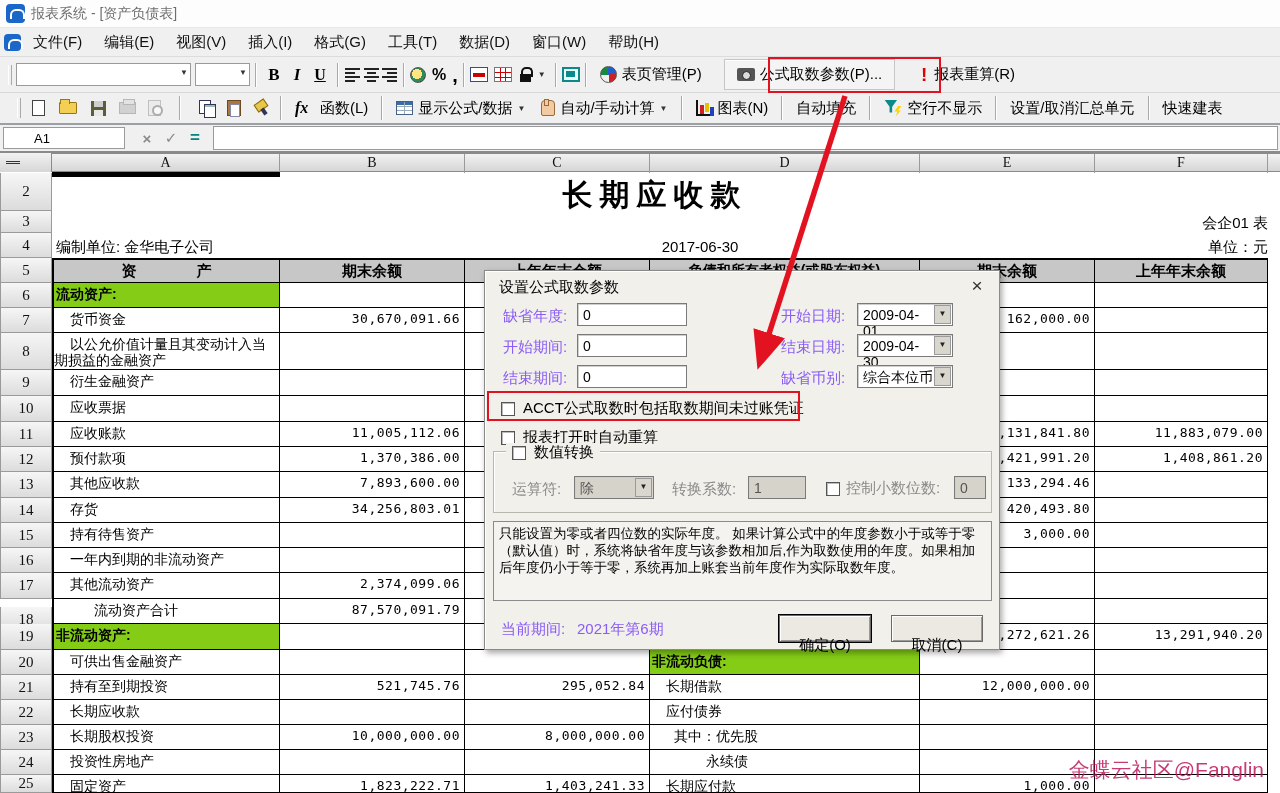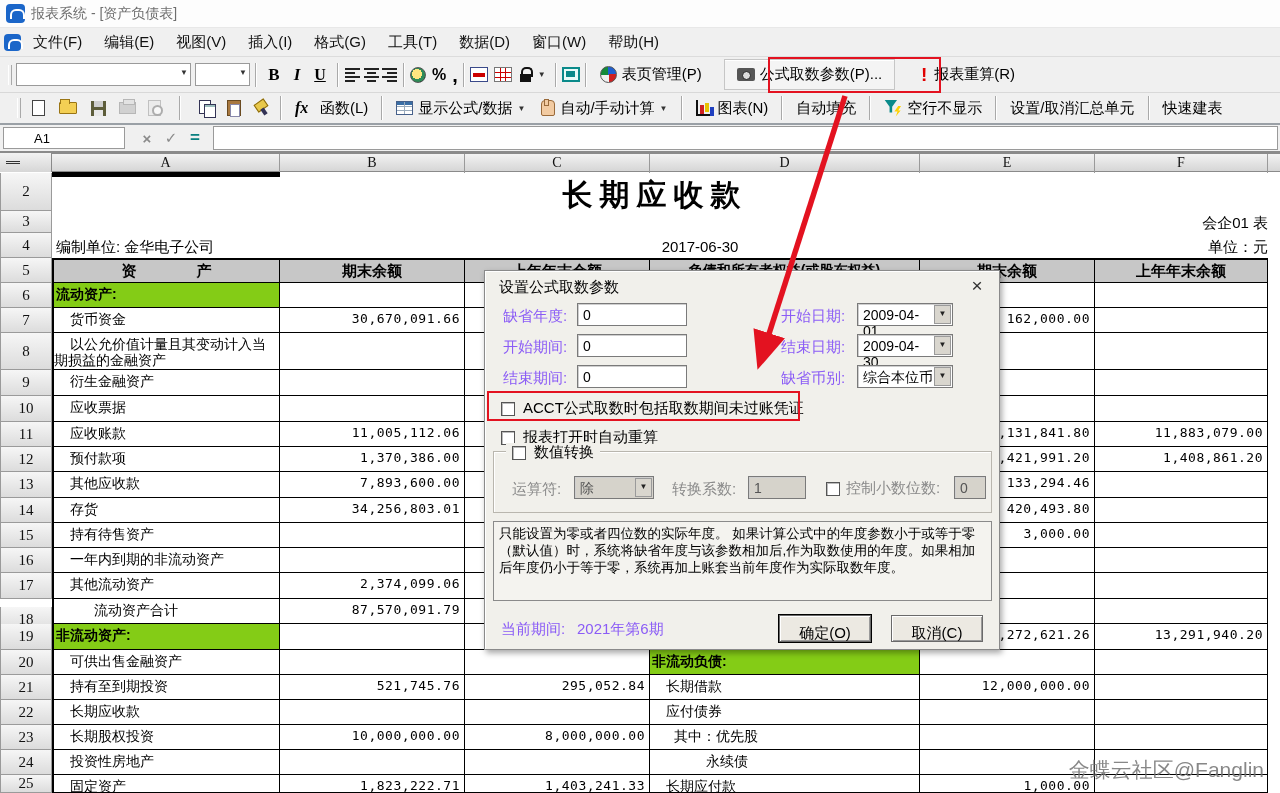--- a/index.html
+++ b/index.html
@@ -140,27 +140,27 @@
   .chk{position:absolute;display:flex;align-items:center;gap:8px;font-size:15px;}
   .box{width:14px;height:14px;background:#fff;border:1px solid #555;box-shadow:inset 1px 1px 0 #bbb;flex:none;}
   .dgroup{position:absolute;left:8px;top:180px;width:499px;height:62px;border:1px solid #b9b6ae;
     box-shadow:inset 1px 1px 0 #fff;}
   .dgroup .glegend{position:absolute;left:12px;top:-9px;background:#f1f0eb;padding:0 6px;display:flex;gap:8px;align-items:center;font-size:15px;}
   .dis{color:#8a8a8a;}
   .dinput.dis,.dcombo.dis{background:#d6d3cb;color:#555;}
   #dnote{position:absolute;left:8px;top:250px;width:499px;height:80px;border:1px solid #8a8a8a;
     background:#f4f3ef;font-size:13.5px;line-height:17px;padding:3px 5px;color:#000;}
   .dbtn{position:absolute;width:92px;height:27px;background:#ece9e2;border:1px solid #6a6a6a;
-    box-shadow:inset 1px 1px 0 #fff, inset -1px -1px 0 #9a9a9a;text-align:center;font-size:15px;padding-top:8px;}
+    box-shadow:inset 1px 1px 0 #fff, inset -1px -1px 0 #9a9a9a;text-align:center;font-size:15px;padding-top:20px;}
   .dbtn.def{outline:1px solid #000;}
 
   
   .redbox{position:absolute;border:2px solid #e31220;z-index:60;pointer-events:none;}
   #arrowsvg{position:absolute;left:0;top:0;z-index:61;pointer-events:none;}
-  #watermark{position:absolute;right:16px;top:756px;z-index:70;color:#737373;font-size:21px;opacity:.85;}
+  #watermark{position:absolute;right:16px;top:756px;z-index:70;color:#be185d;font-size:21px;opacity:.85;}
 </style>
 </head>
 <body>
 
 <div id="app">
 
   <div id="titlebar">
     <span class="ic-cloud"></span>
     <span class="ttl">报表系统 - [资产负债表]</span>
   </div>

